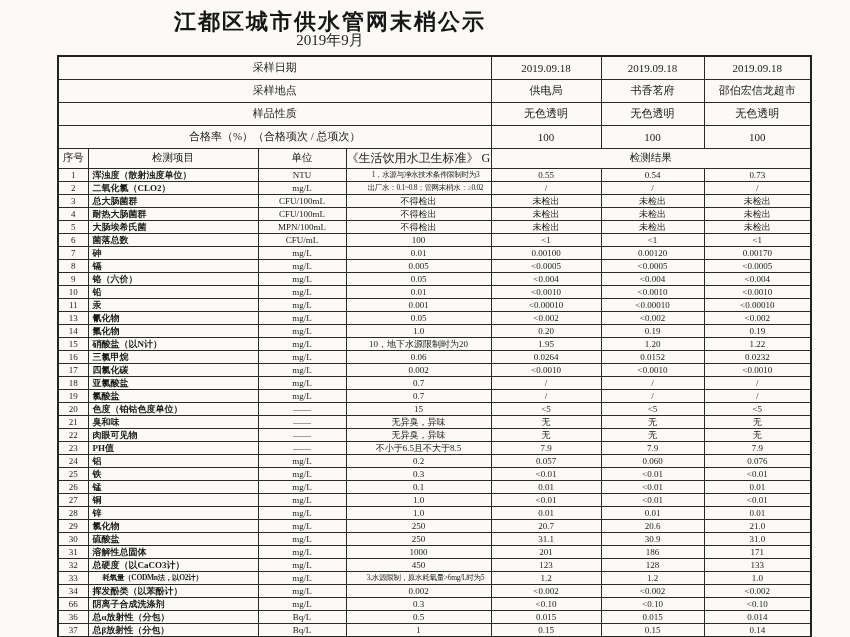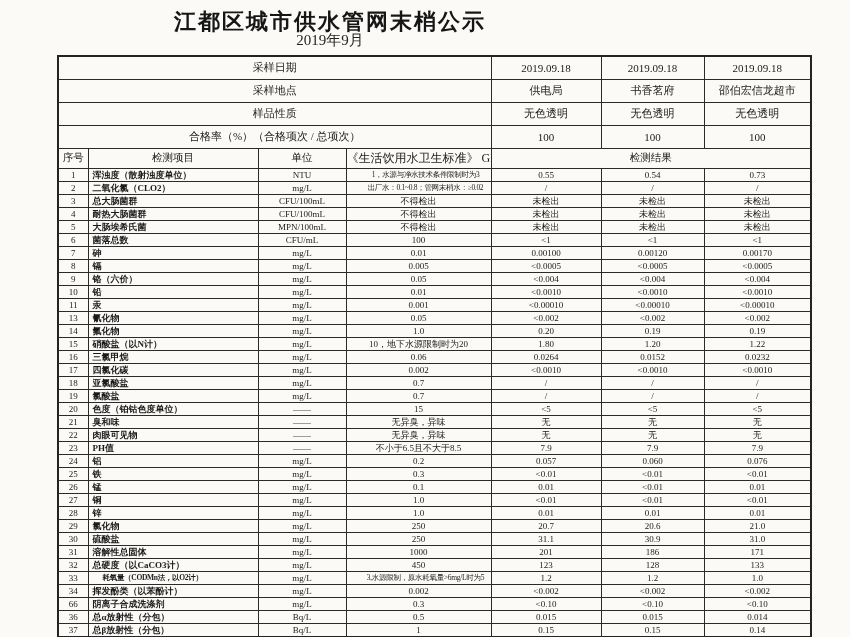--- a/index.html
+++ b/index.html
@@ -204,21 +204,21 @@
         <td class="c-standard">1.0</td>
         <td class="c-result">0.20</td>
         <td class="c-result">0.19</td>
         <td class="c-result">0.19</td>
       </tr>
       <tr>
         <td class="c-no">15</td>
         <td class="c-item">硝酸盐（以N计）</td>
         <td class="c-unit">mg/L</td>
         <td class="c-standard">10，地下水源限制时为20</td>
-        <td class="c-result">1.80</td>
+        <td class="c-result">1.95</td>
         <td class="c-result">1.20</td>
         <td class="c-result">1.22</td>
       </tr>
       <tr>
         <td class="c-no">16</td>
         <td class="c-item">三氯甲烷</td>
         <td class="c-unit">mg/L</td>
         <td class="c-standard">0.06</td>
         <td class="c-result">0.0264</td>
         <td class="c-result">0.0152</td>

